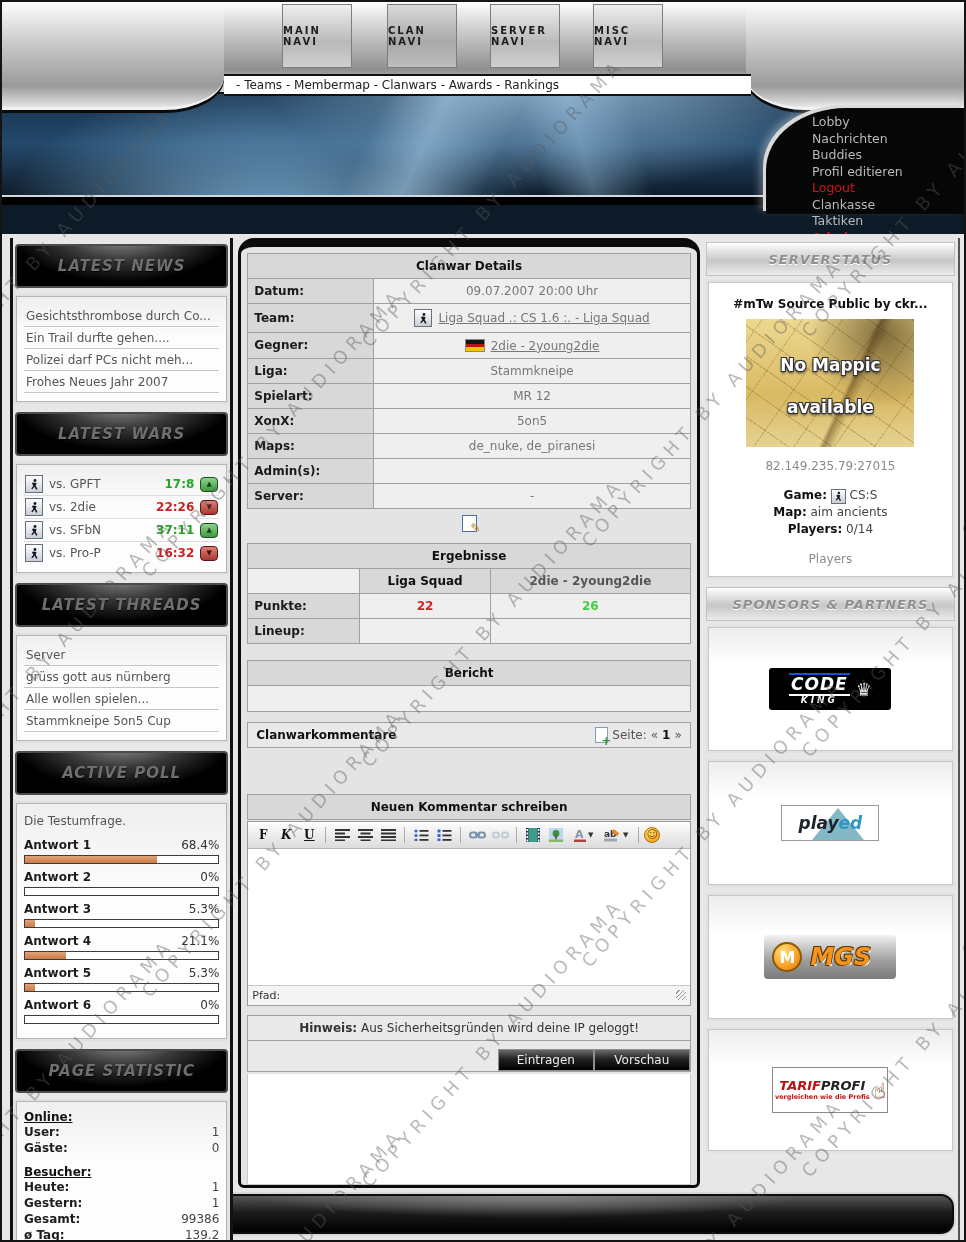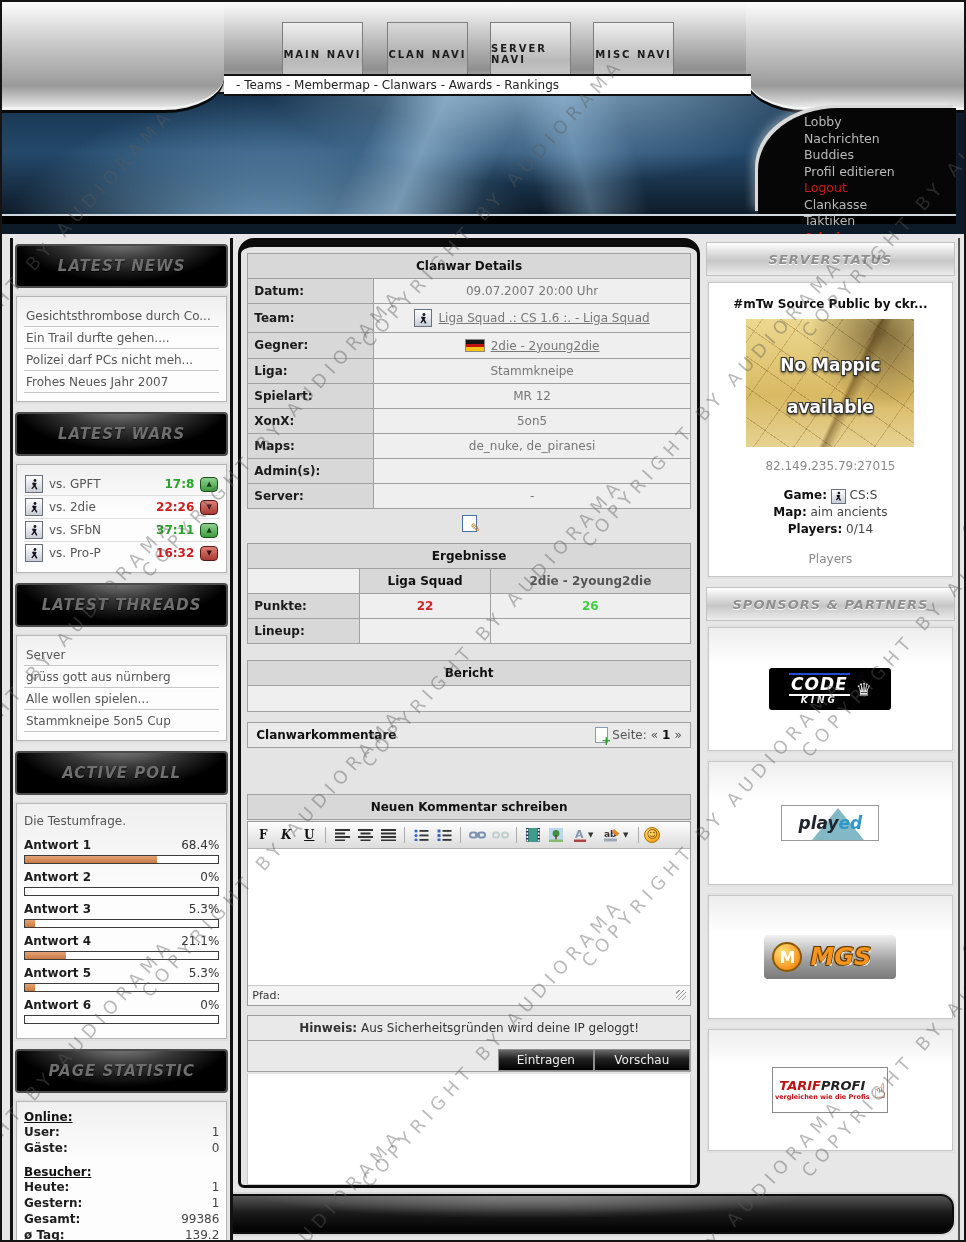--- a/index.html
+++ b/index.html
@@ -10,35 +10,35 @@
   
   .wm-layer{position:absolute;inset:0;pointer-events:none;z-index:60;overflow:hidden;}
   .wm{position:absolute;white-space:nowrap;transform:rotate(-48deg);
       font-size:18px;letter-spacing:6px;color:rgba(90,90,90,.42);font-weight:500;}
 
   
   #header{position:relative;height:232px;background:#0d1b28;overflow:hidden;}
   .silver-top{position:absolute;top:0;left:0;right:0;height:92px;
       background:linear-gradient(180deg,#fdfdfd,#cfcfcf 30%,#8f8f8f 75%,#d8d8d8);
       border-bottom:2px solid #111;}
-  .navbtn{position:absolute;top:20px;height:64px;width:81px;z-index:5;cursor:pointer;
+  .navbtn{position:absolute;top:2px;height:64px;width:70px;z-index:5;cursor:pointer;
       background:linear-gradient(180deg,#efefef,#b9b9b9 60%,#cfcfcf);
       border:1px solid #7d7d7d;display:flex;align-items:center;justify-content:center;
       font-size:10px;font-weight:bold;letter-spacing:2px;color:#1c1c1c;}
   .navbtn.active{background:linear-gradient(180deg,#d9d9d9,#a8a8a8 60%,#bdbdbd);}
   .subnav{position:absolute;top:72px;left:222px;width:527px;height:22px;z-index:6;
       background:#fff;border-top:2px solid #111;border-bottom:2px solid #111;
       display:flex;align-items:center;padding-left:12px;font-size:12px;color:#222;}
   .subnav span{cursor:pointer;}
   .wing{position:absolute;top:0;height:108px;z-index:4;
       background:linear-gradient(180deg,#fdfdfd,#c9c9c9 40%,#9a9a9a 80%,#e5e5e5);
       border-bottom:3px solid #f2f2f2;box-shadow:0 3px 0 #0a0a0a;}
   .wing.left{left:0;width:222px;border-bottom-right-radius:60px 34px;}
   .wing.right{right:0;width:218px;border-bottom-left-radius:60px 34px;}
-  .banner{position:absolute;top:92px;left:0;right:8px;height:130px;
+  .banner{position:absolute;top:92px;left:0;right:0;height:111px;
       background:
         linear-gradient(115deg,rgba(255,255,255,0) 38%,rgba(190,225,250,.45) 44%,rgba(255,255,255,0) 52%),
         linear-gradient(75deg,rgba(255,255,255,0) 55%,rgba(170,210,240,.35) 60%,rgba(255,255,255,0) 66%),
         radial-gradient(ellipse 420px 260px at 28% 130%,#7fb2d9,rgba(10,20,30,0) 65%),
         radial-gradient(ellipse 520px 240px at 58% -40%,#a9cfec,rgba(10,20,30,0) 60%),
         linear-gradient(180deg,#16324c,#24496b 45%,#0a141e);}
   .banner-bottom{position:absolute;left:0;right:0;bottom:0;height:10px;background:#000;
       border-top:2px solid #cfd8de;}
   .usr-panel{position:absolute;top:14px;right:0;width:198px;height:106px;z-index:5;
       background:#060606;border-top-left-radius:80px 62px;

